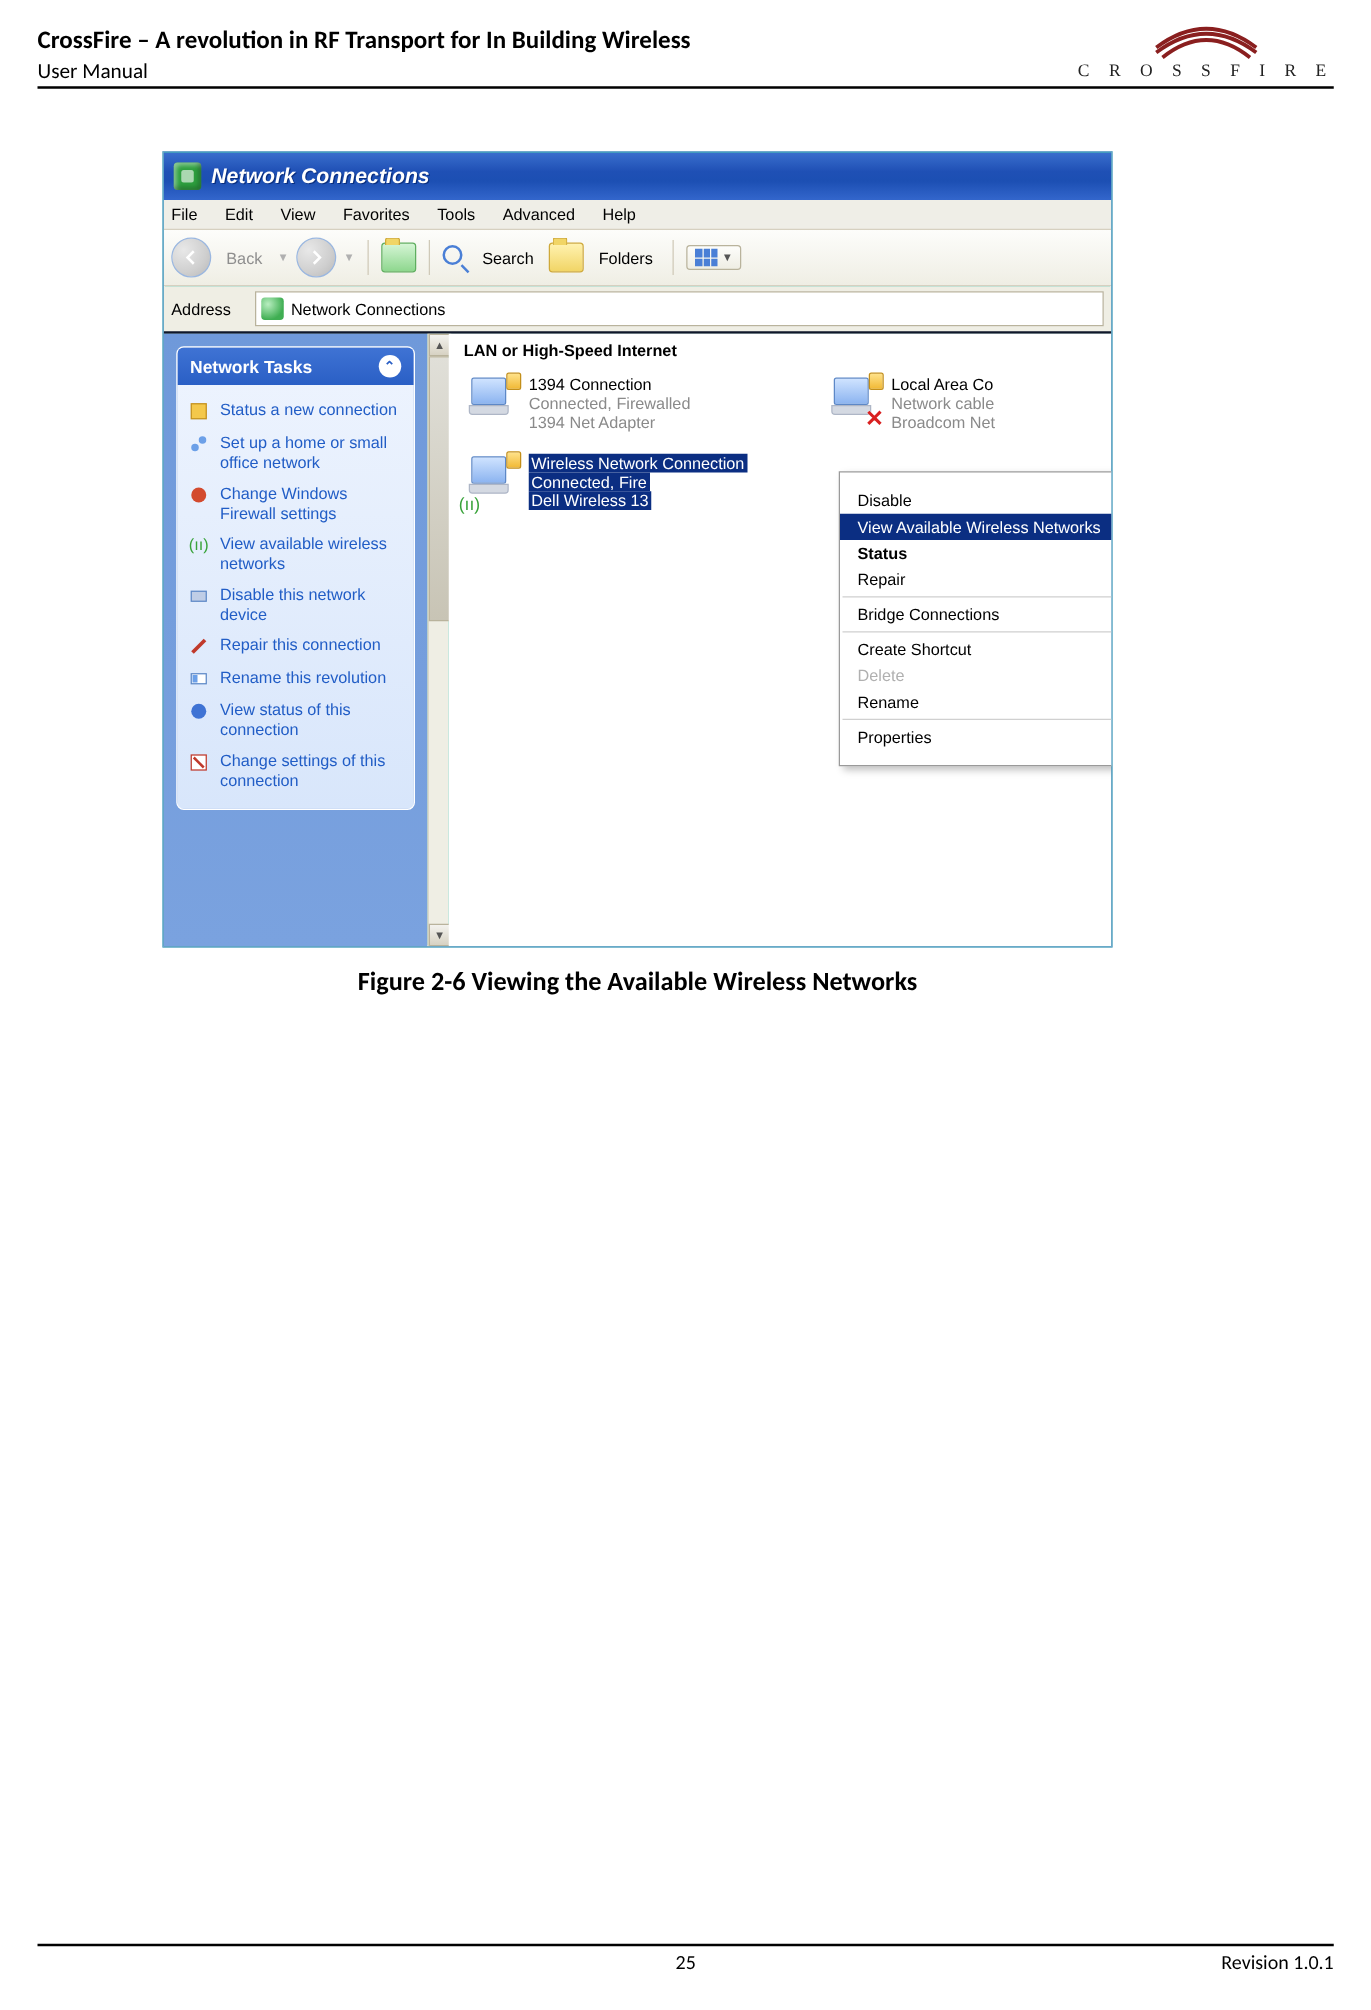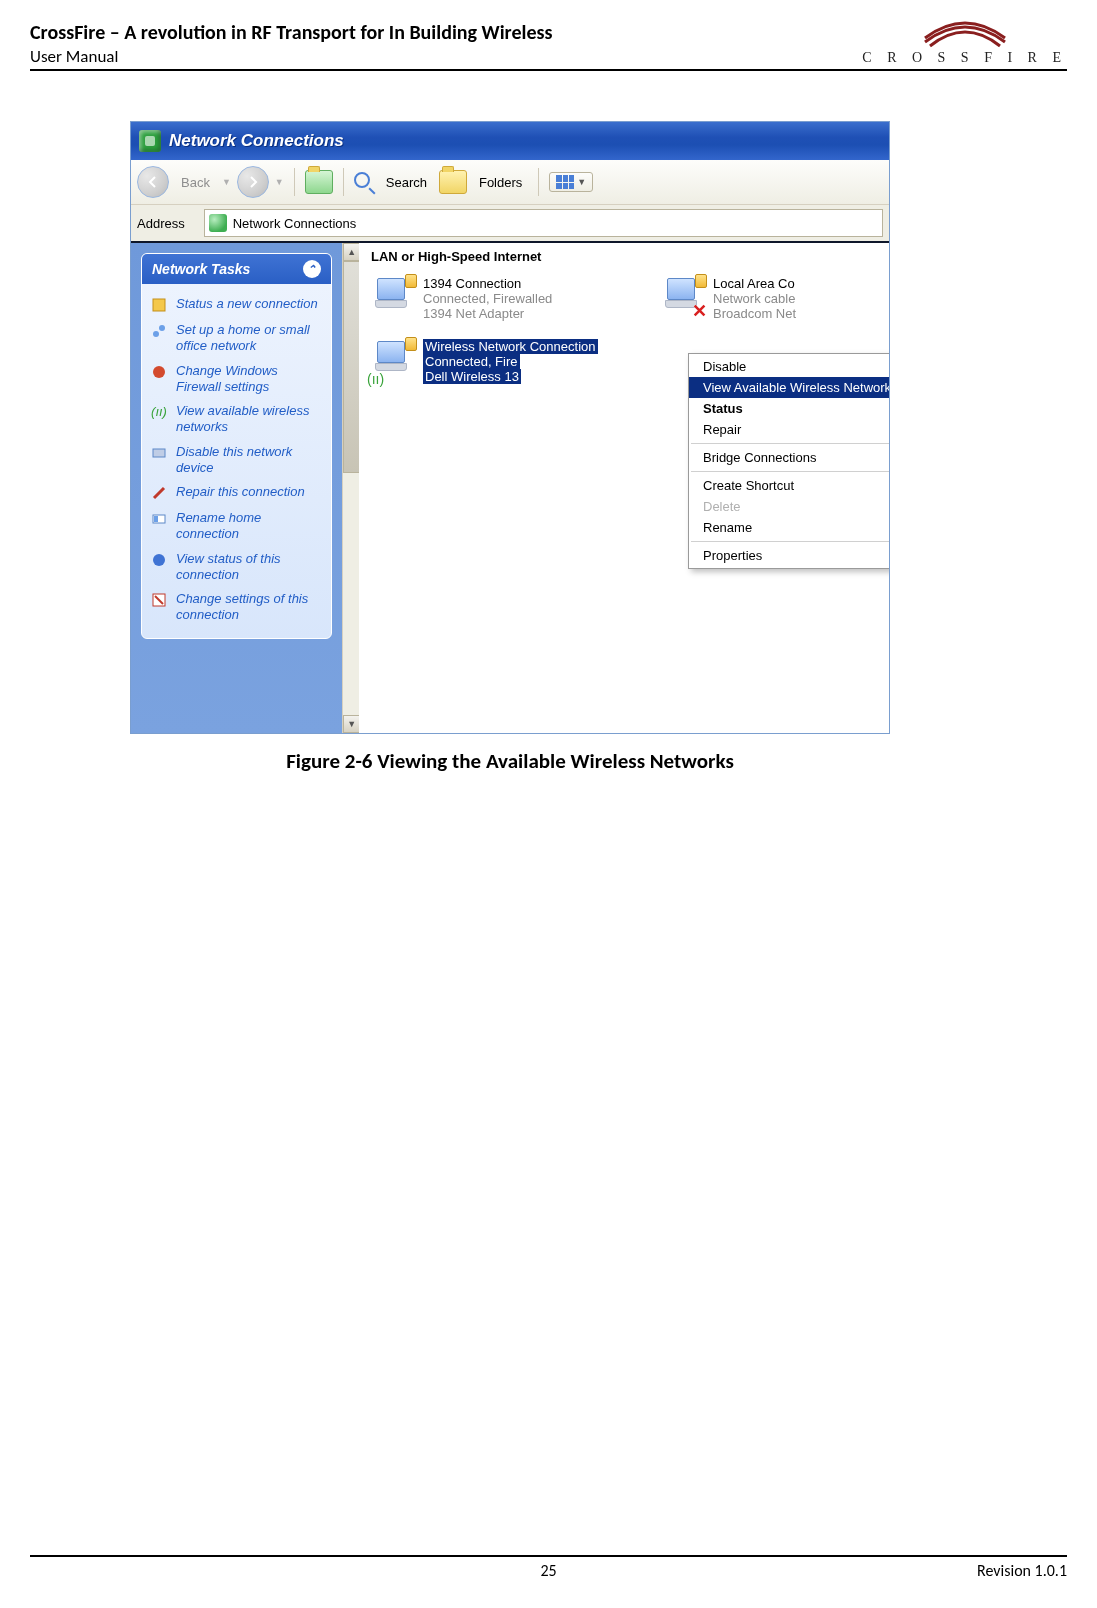--- a/index.html
+++ b/index.html
@@ -124,21 +124,20 @@
     width:230px;
     background:linear-gradient(#6f99da,#7aa2df);
     padding:10px;
     box-sizing:border-box;
   }
   .task-panel{
     background:linear-gradient(#eef4fe,#d8e6fb);
     border-radius:6px;
     overflow:hidden;
     border:1px solid #fff;
-    font-style:italic;
   }
   .task-head{
     background:linear-gradient(#3f73d4,#2a5fc5);
     color:#fff;font-weight:bold;
     padding:6px 10px;
     display:flex;align-items:center;justify-content:space-between;
     font-size:14px;
   }
   .chev{width:18px;height:18px;border-radius:50%;background:#fff;color:#2a5fc5;display:flex;align-items:center;justify-content:center;font-size:11px;}
   .task-list{padding:8px 6px 10px 6px;}
@@ -158,24 +157,24 @@
   .conn-row{display:flex;gap:60px;}
   .conn{
     display:flex;gap:8px;width:230px;align-items:flex-start;
     font-size:13px;color:#000;
   }
   .conn .ci{width:46px;height:44px;flex-shrink:0;position:relative;}
   .conn .sub{color:#8a8a8a;}
   .conn .hl{background:#0b2e82;color:#fff;padding:0 2px;}
   .conn .hl2{background:#0b2e82;color:#fff;padding:0 2px;}
   .ctx-menu{
-    position:absolute;top:110px;left:329px;
+    position:absolute;top:110px;left:312px;
     background:#fff;border:1px solid #9a9a9a;
     box-shadow:3px 3px 6px rgba(0,0,0,.25);
-    width:228px;font-size:13px;padding:2px 0;
+    width:228px;font-size:13px;padding:12px 0;
     z-index:5;
   }
   .ctx-item{padding:3px 14px;cursor:default;}
   .ctx-item.sel{background:#0b2e82;color:#fff;}
   .ctx-item.bold{font-weight:bold;}
   .ctx-item.disabled{color:#b0b0b0;}
   .ctx-sep{height:1px;background:#d0d0d0;margin:3px 2px;}
   .caption{
     text-align:center;font-family:"Calibri",Arial,sans-serif;
     font-weight:bold;font-size:21px;margin-top:14px;
@@ -215,20 +214,29 @@
     <div class="xp-window">
       <div class="titlebar">
         <span class="ticon">
           <svg width="14" height="14" viewBox="0 0 14 14">
               <rect x="2" y="2" width="10" height="10" rx="2" fill="#fff" opacity=".6"></rect>
             </svg>
         </span>
         <span>Network Connections</span>
       </div>
 
+      <div class="menubar">
+        <span>File</span>
+        <span>Edit</span>
+        <span>View</span>
+        <span>Favorites</span>
+        <span>Tools</span>
+        <span>Advanced</span>
+        <span>Help</span>
+      </div>
 
       <div class="toolbar">
         <div class="round gray">
           <svg width="14" height="14" viewBox="0 0 14 14">
               <path d="M9 2 L4 7 L9 12" stroke="#fff" stroke-width="2" fill="none"></path>
             </svg>
         </div>
         <span class="tbtn">Back</span>
         <span style="color:#b0b0b0;font-size:9px;">▼</span>
         <div class="round gray">
@@ -321,21 +329,21 @@
                   </span>
                   <span>Repair this connection</span>
                 </div>
                 <div class="task-item">
                   <span class="tic">
                     <svg width="16" height="16">
                       <rect x="2" y="4" width="12" height="8" fill="#fff" stroke="#5d88c7"></rect>
                       <rect x="3" y="5" width="4" height="6" fill="#6ca0e8"></rect>
                     </svg>
                   </span>
-                  <span>Rename home connection</span>
+                  <span>Rename this revolution</span>
                 </div>
                 <div class="task-item">
                   <span class="tic">
                     <svg width="16" height="16">
                       <circle cx="8" cy="8" r="6" fill="#3f73d4"></circle>
                     </svg>
                   </span>
                   <span>View status of this connection</span>
                 </div>
                 <div class="task-item">

